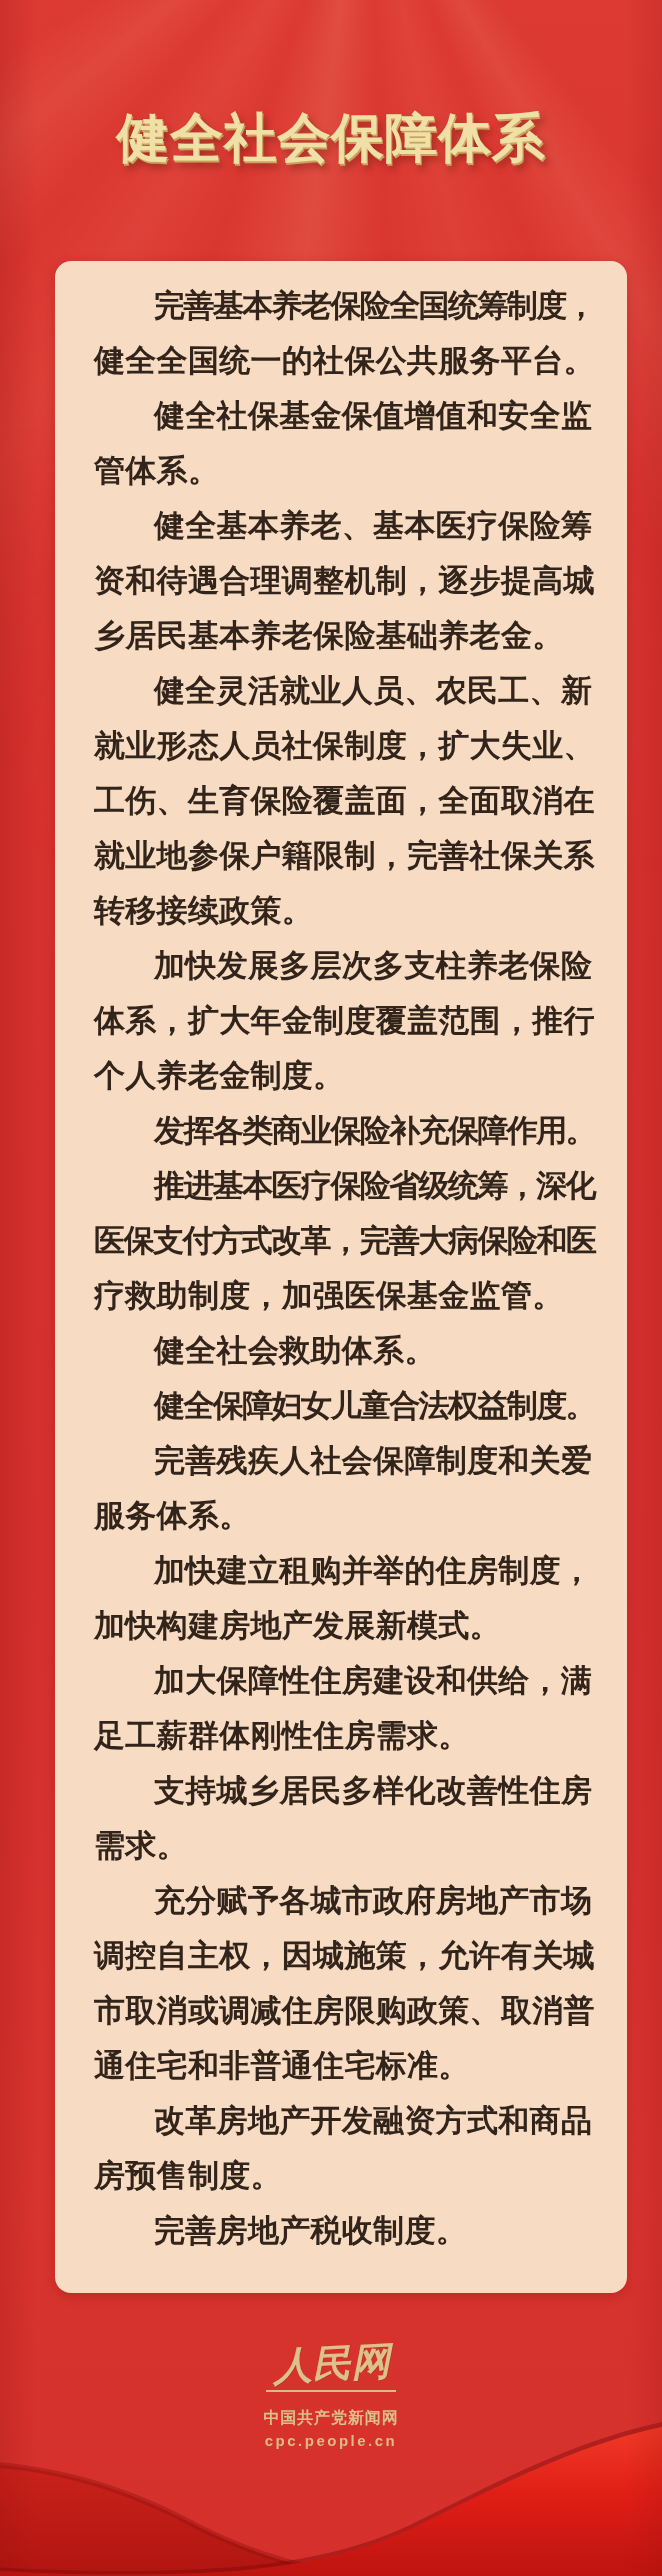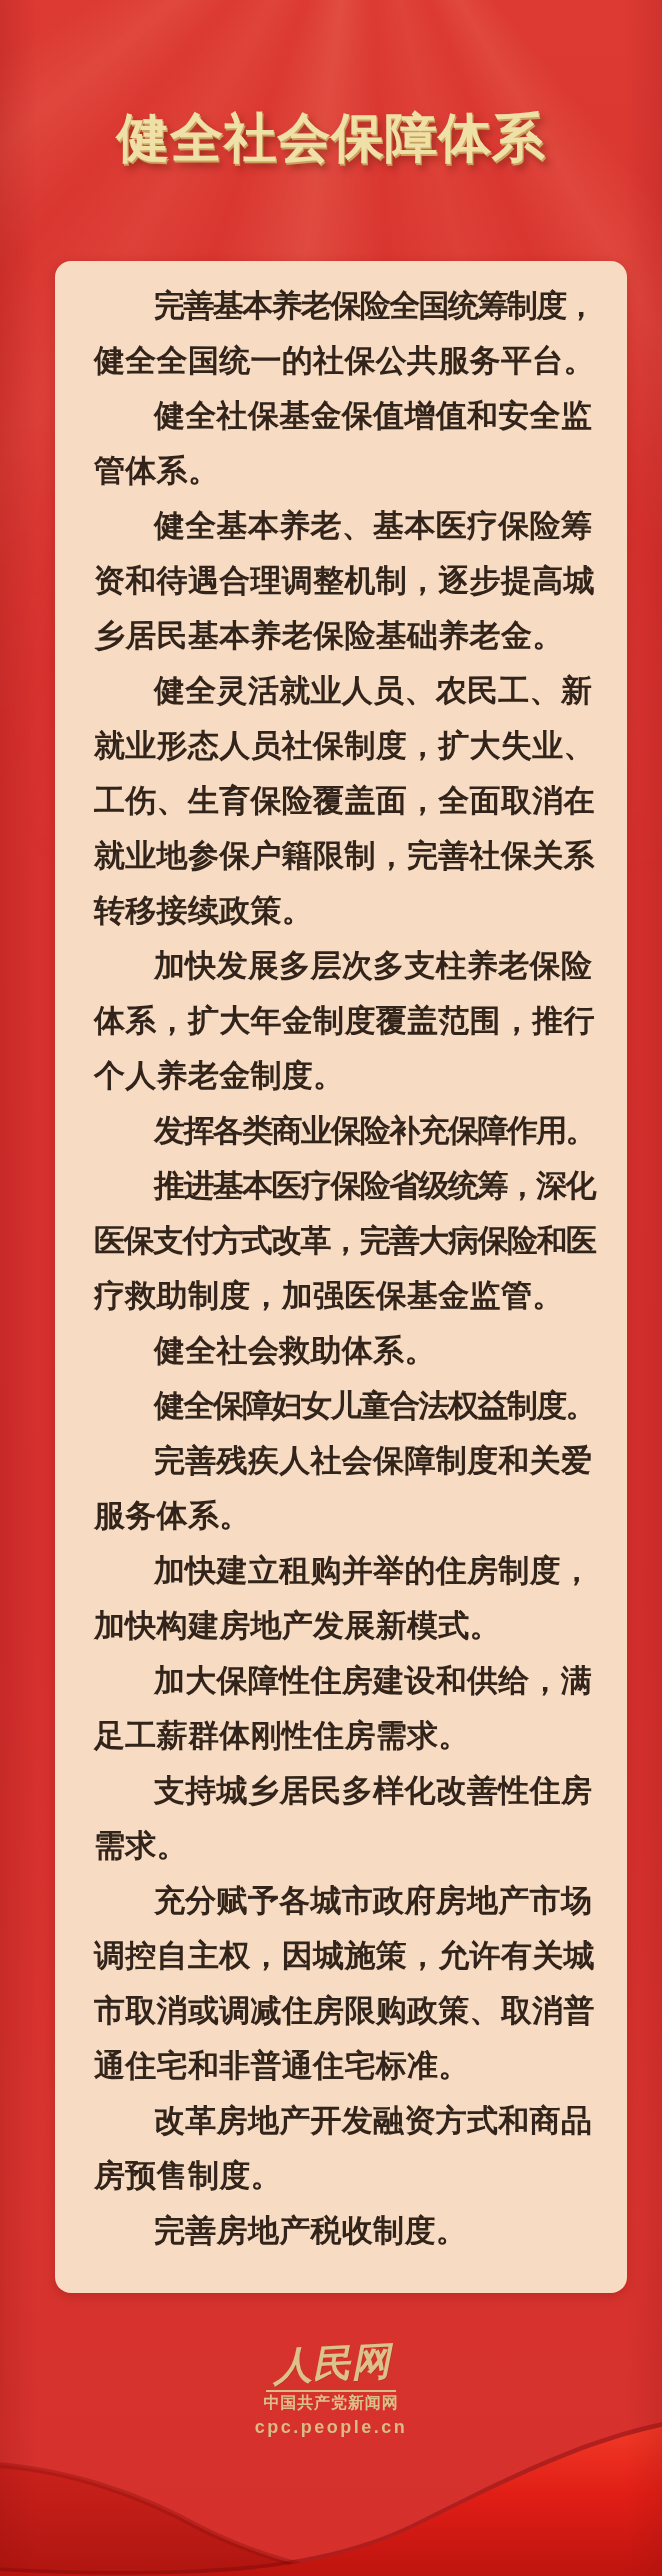--- a/index.html
+++ b/index.html
@@ -45,24 +45,24 @@
   .logo{
     position:absolute;left:0;top:2344px;width:100%;z-index:3;
     display:flex;flex-direction:column;align-items:center;
   }
   .logo-script{
     font-size:39px;line-height:1.05;font-weight:700;font-style:italic;
     color:#ddc18a;transform:rotate(-3deg);
     text-shadow:0.6px 0.6px 0 rgba(90,40,10,.35);
   }
   .logo-rule{width:130px;height:1.8px;background:#d8bc84;margin-top:5.5px;}
-  .logo-site{font-size:16px;font-weight:700;color:#dcc089;letter-spacing:0.9px;margin-top:1px;}
+  .logo-site{font-size:16px;font-weight:700;color:#dcc089;letter-spacing:0.9px;margin-top:16px;}
   .logo-url{
     font-family:"Liberation Sans","DejaVu Sans",sans-serif;
-    font-size:18px;font-weight:700;color:#d8bc84;letter-spacing:2.5px;margin-top:3.1px;
+    font-size:15px;font-weight:700;color:#d8bc84;letter-spacing:2.5px;margin-top:3.1px;
   }
 </style>
 </head>
 <body>
 
 <div class="rays"></div>
 
 <h1 class="title">健全社会保障体系</h1>
 
 <section class="card">

